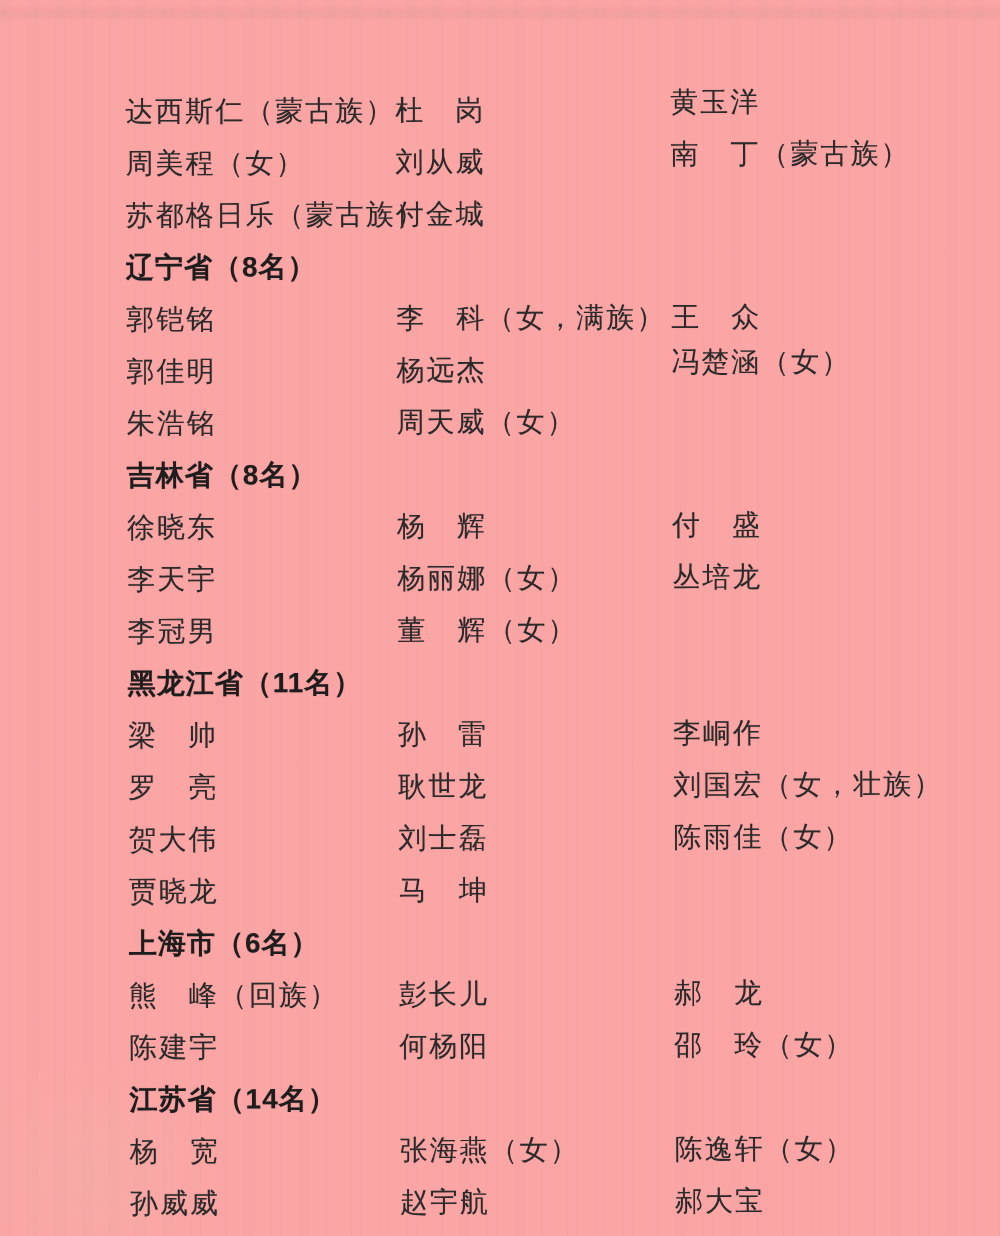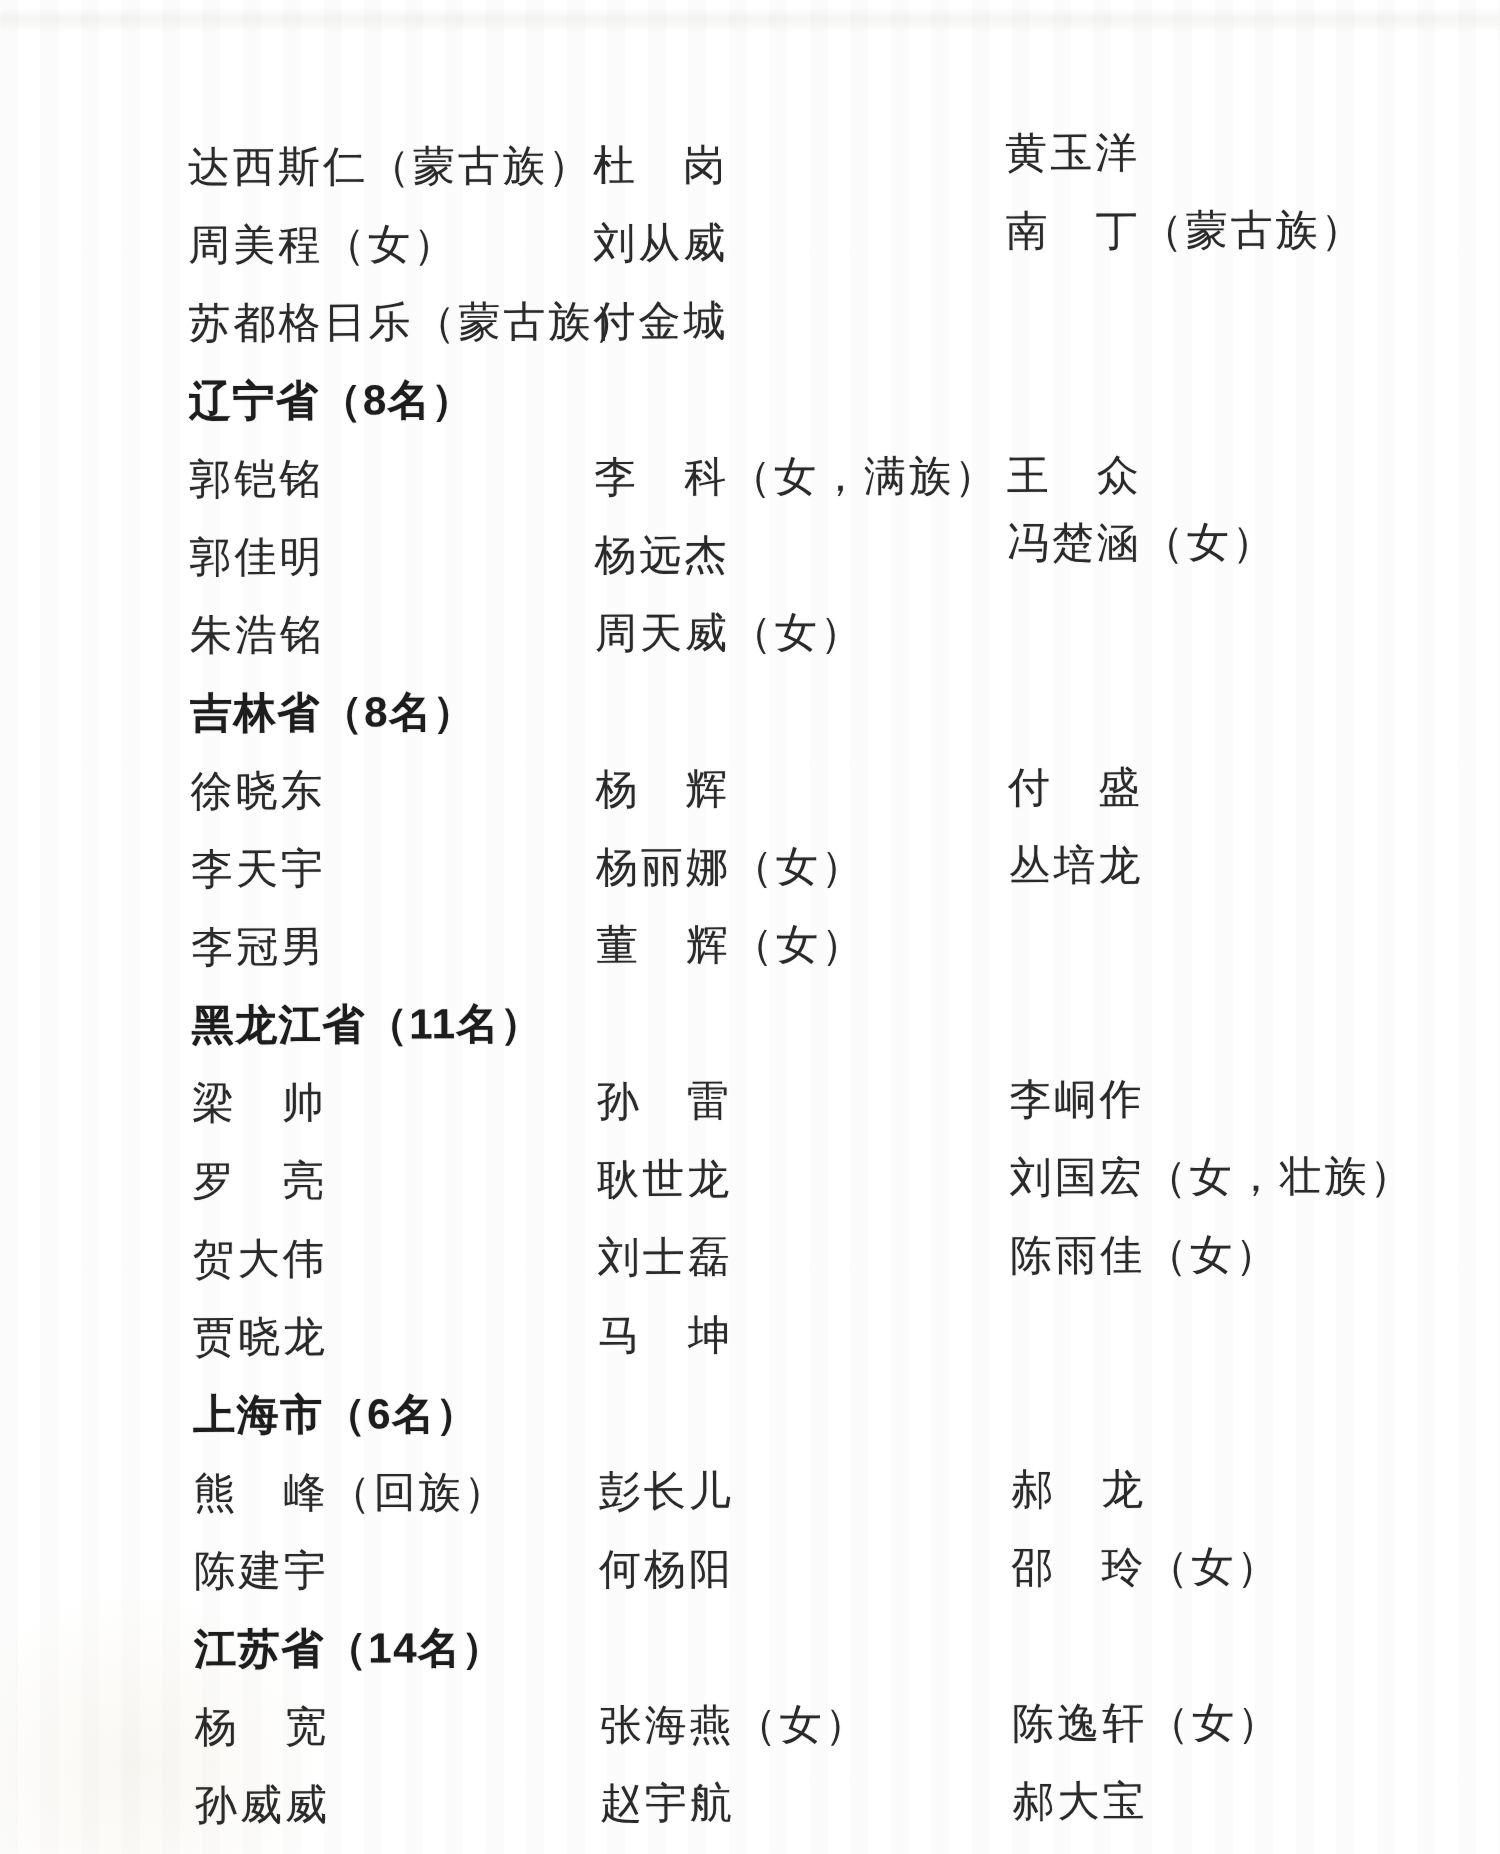--- a/index.html
+++ b/index.html
@@ -6,21 +6,21 @@
     margin: 0;
     padding: 0;
     background: #e9e8e6;
     font-family: "Liberation Serif", "DejaVu Serif", serif;
   }
   .page {
     position: relative;
     width: 1000px;
     height: 1236px;
     margin: 0 auto;
-    background: #ffffff;
+    background: #fca5a5;
     overflow: hidden;
     color: #2a2a2a;
   }
   
   .page::before {
     content: "";
     position: absolute;
     inset: 0;
     background: repeating-linear-gradient(
       90deg,

